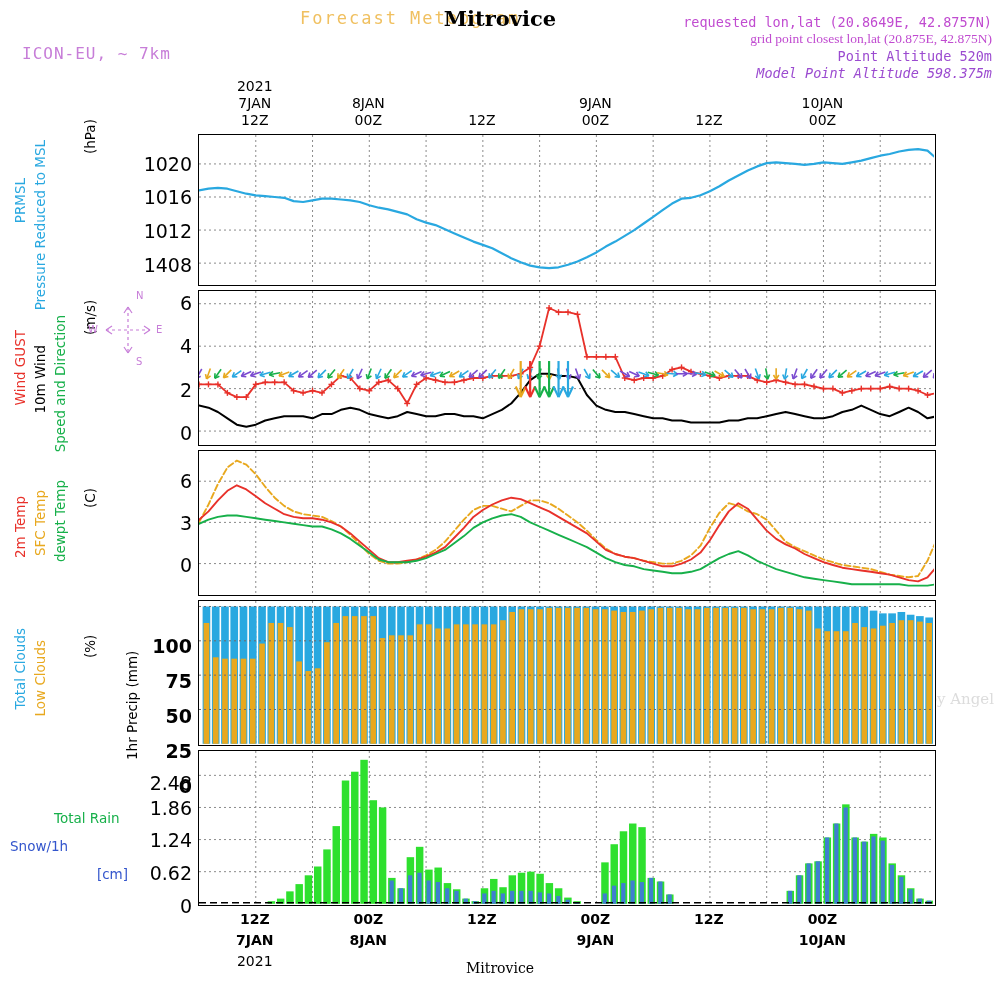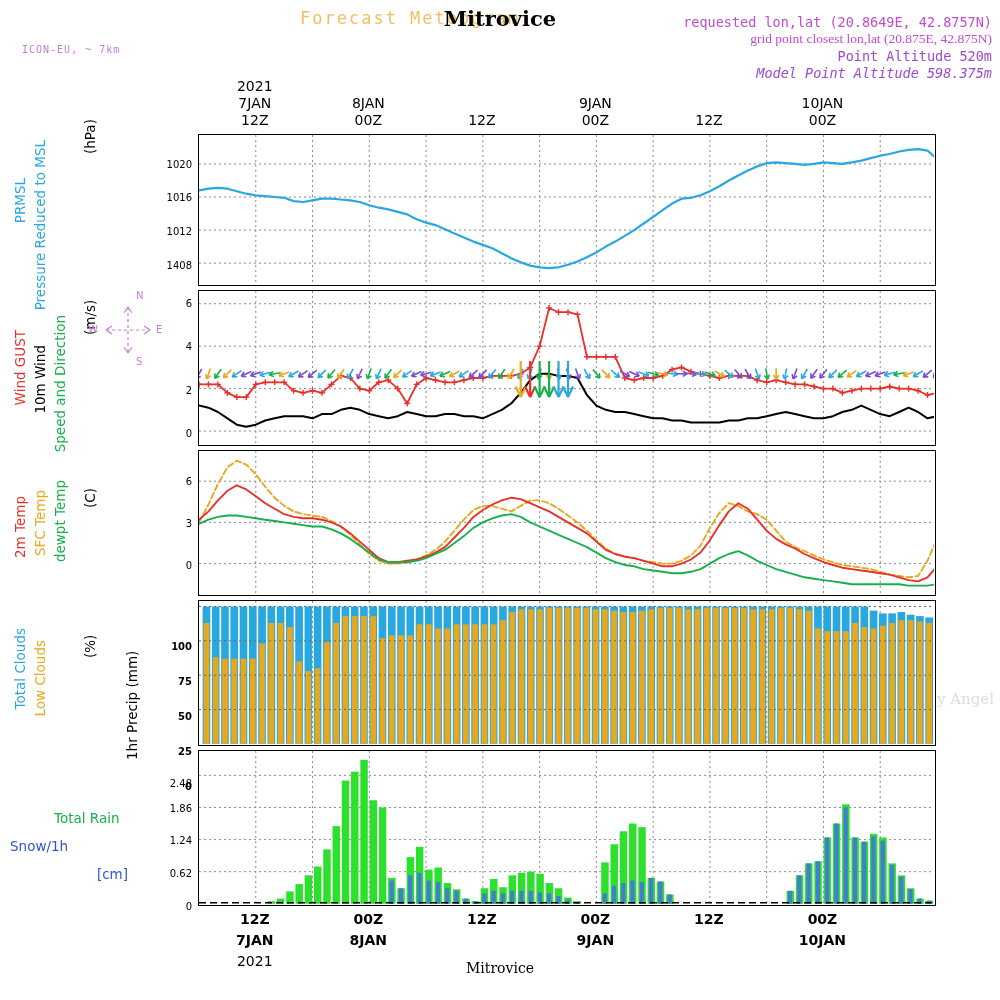--- a/index.html
+++ b/index.html
@@ -1,30 +1,30 @@
 <!DOCTYPE html>
 <html><head>
 <meta charset="utf-8">
 <style>
   html,body{margin:0;padding:0;}
   body{width:1000px;height:1000px;background:#ffffff;font-family:"DejaVu Sans",sans-serif;position:relative;overflow:hidden;}
   .abs{position:absolute;}
   .hdr-title{left:0;top:6px;width:1000px;text-align:center;font-family:"DejaVu Serif",serif;font-size:21px;font-weight:bold;color:#000;}
   .hdr-fc{left:300px;top:8px;font-family:"DejaVu Sans Mono",monospace;font-size:17px;color:#f0c060;letter-spacing:2px;}
-  .hdr-model{left:22px;top:44px;font-family:"DejaVu Sans Mono",monospace;font-size:10px;color:#c77dd8;letter-spacing:1px;}
+  .hdr-model{left:22px;top:44px;font-family:"DejaVu Sans Mono",monospace;font-size:16px;color:#c77dd8;letter-spacing:1px;}
   .hdr-right{right:8px;font-family:"DejaVu Sans Mono",monospace;font-size:13.5px;color:#c04bd0;text-align:right;}
   .hdr-r1{top:14px;}
   .hdr-r2{top:31px;font-family:Liberation Serif, serif;}
   .hdr-r3{top:48px;color:#9b4bd0;}
   .hdr-r4{top:65px;color:#9b4bd0;font-style:italic;}
 
   .panel{position:absolute;left:198px;border:1.6px solid #000;background:#fff;box-sizing:border-box;}
   .plotarea{position:absolute;left:0;top:0;right:0;bottom:0;overflow:hidden;}
 
-  .ylab{position:absolute;right:4px;font-family:"DejaVu Sans",sans-serif;font-size:10px;color:#000;transform:translateY(-50%);text-align:right;white-space:nowrap;}
+  .ylab{position:absolute;right:4px;font-family:"DejaVu Sans",sans-serif;font-size:19px;color:#000;transform:translateY(-50%);text-align:right;white-space:nowrap;}
   .ylab-b{font-weight:bold;margin-top:40px;}
 
   .axtitle{position:absolute;font-size:13.5px;color:#000;white-space:nowrap;transform-origin:0 0;}
   .rot{writing-mode:vertical-rl;transform:rotate(180deg);}
 
   .sidelab{position:absolute;font-size:13.5px;white-space:nowrap;}
   .sidelab.rot{writing-mode:vertical-rl;transform:rotate(180deg);}
 
   .toptick{position:absolute;font-family:"DejaVu Sans",sans-serif;font-size:14px;color:#000;text-align:center;white-space:nowrap;}
   .bottick{position:absolute;font-family:"DejaVu Sans",sans-serif;font-size:14px;color:#000;text-align:center;white-space:nowrap;font-weight:bold;}

